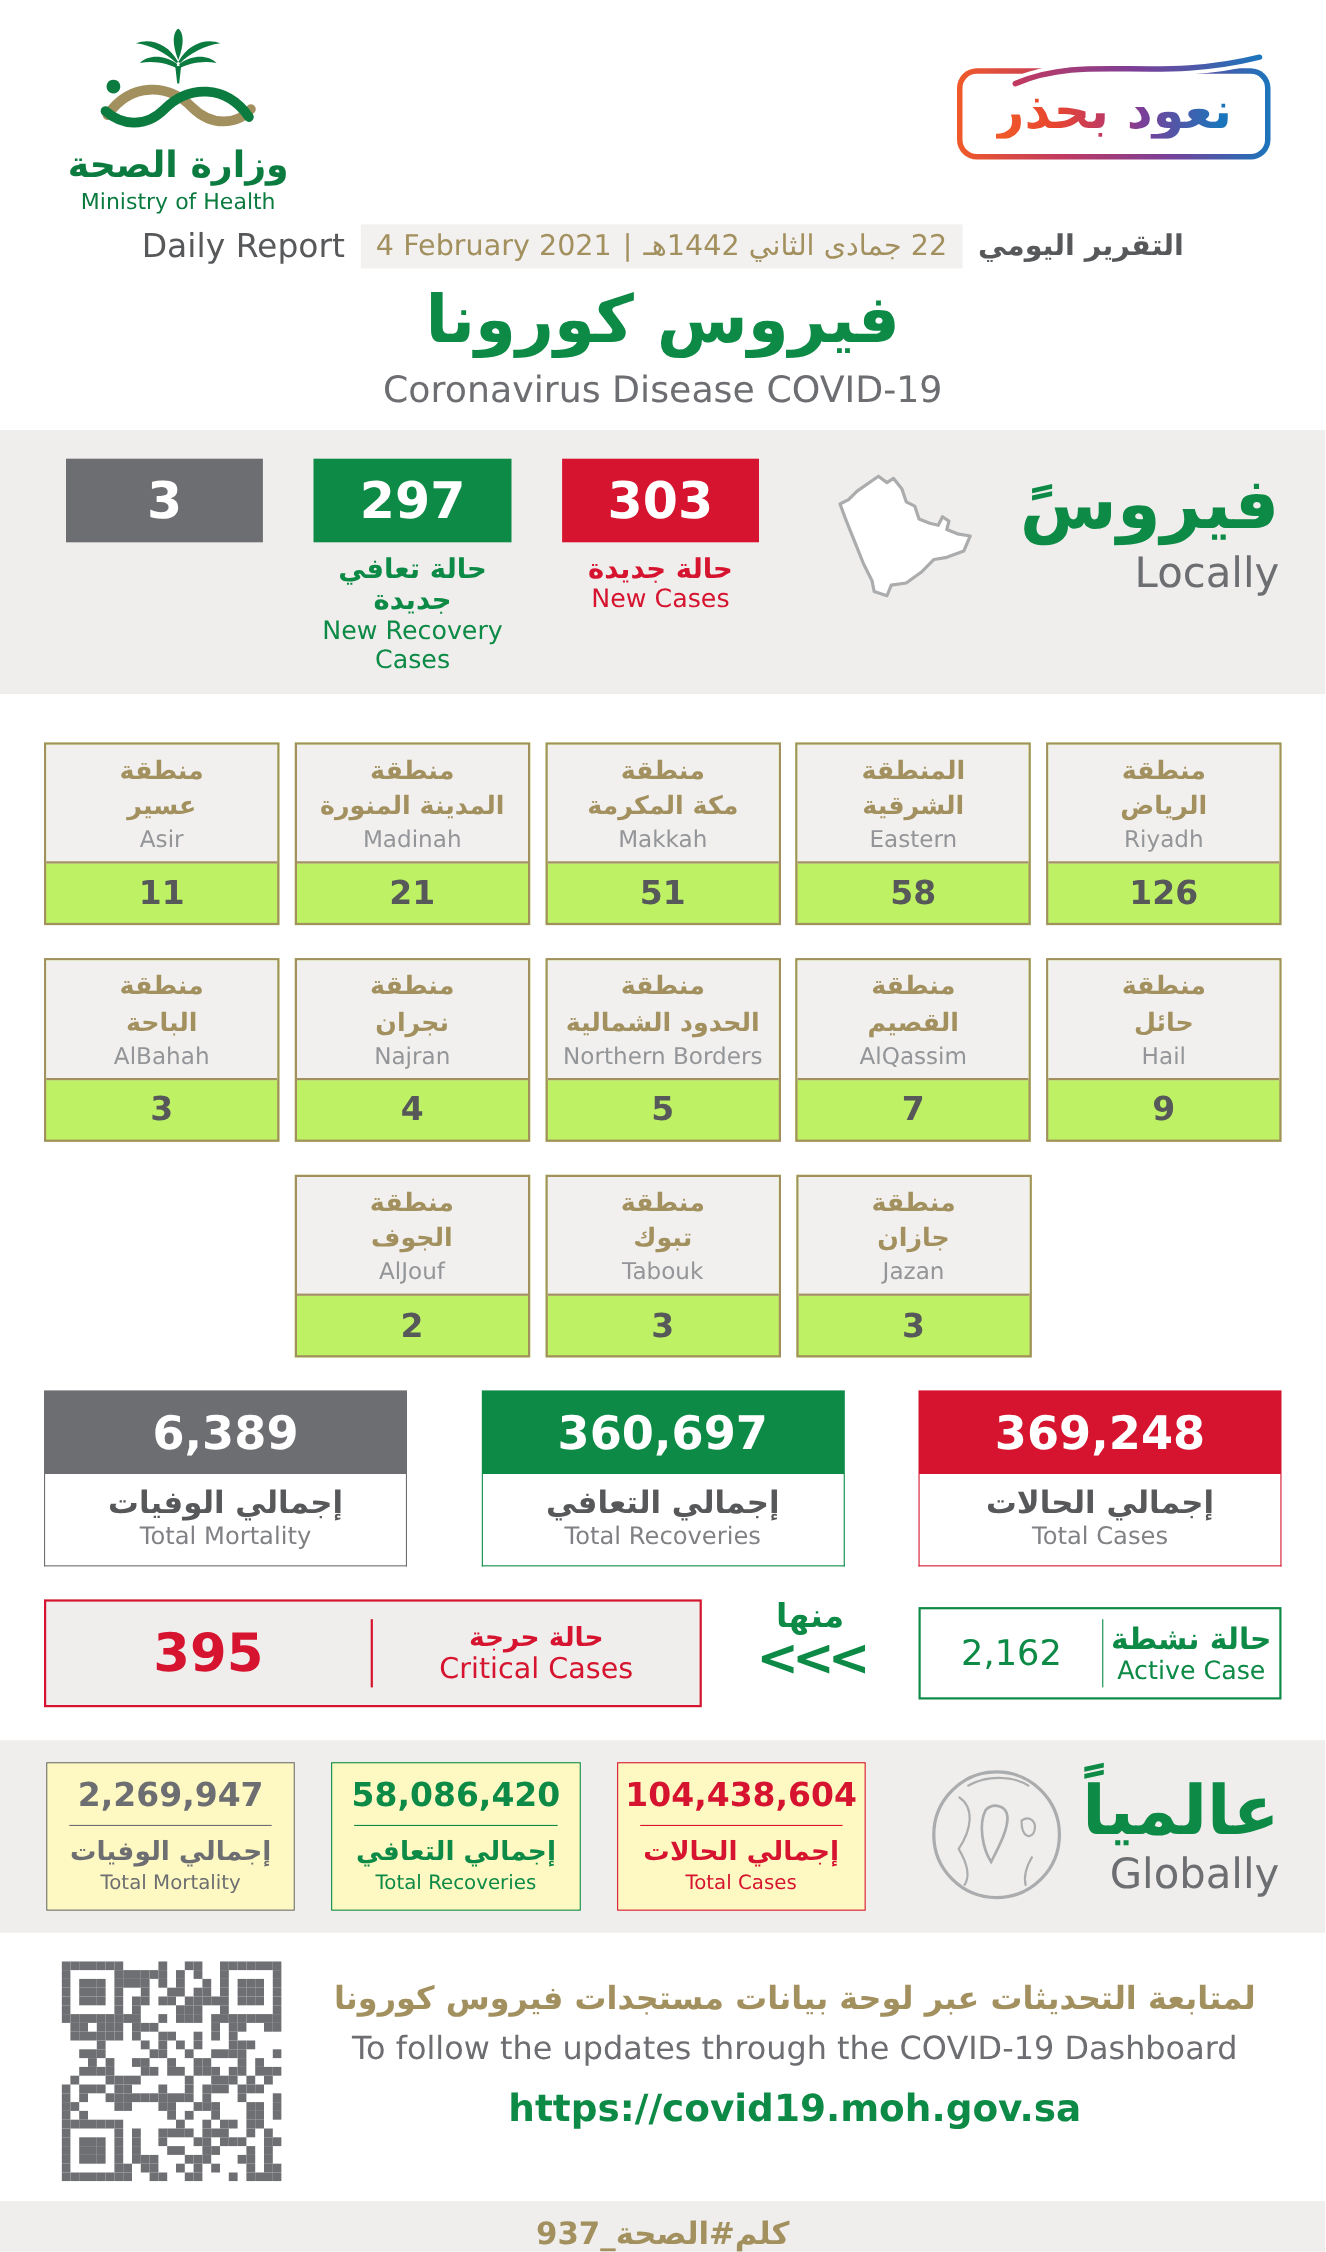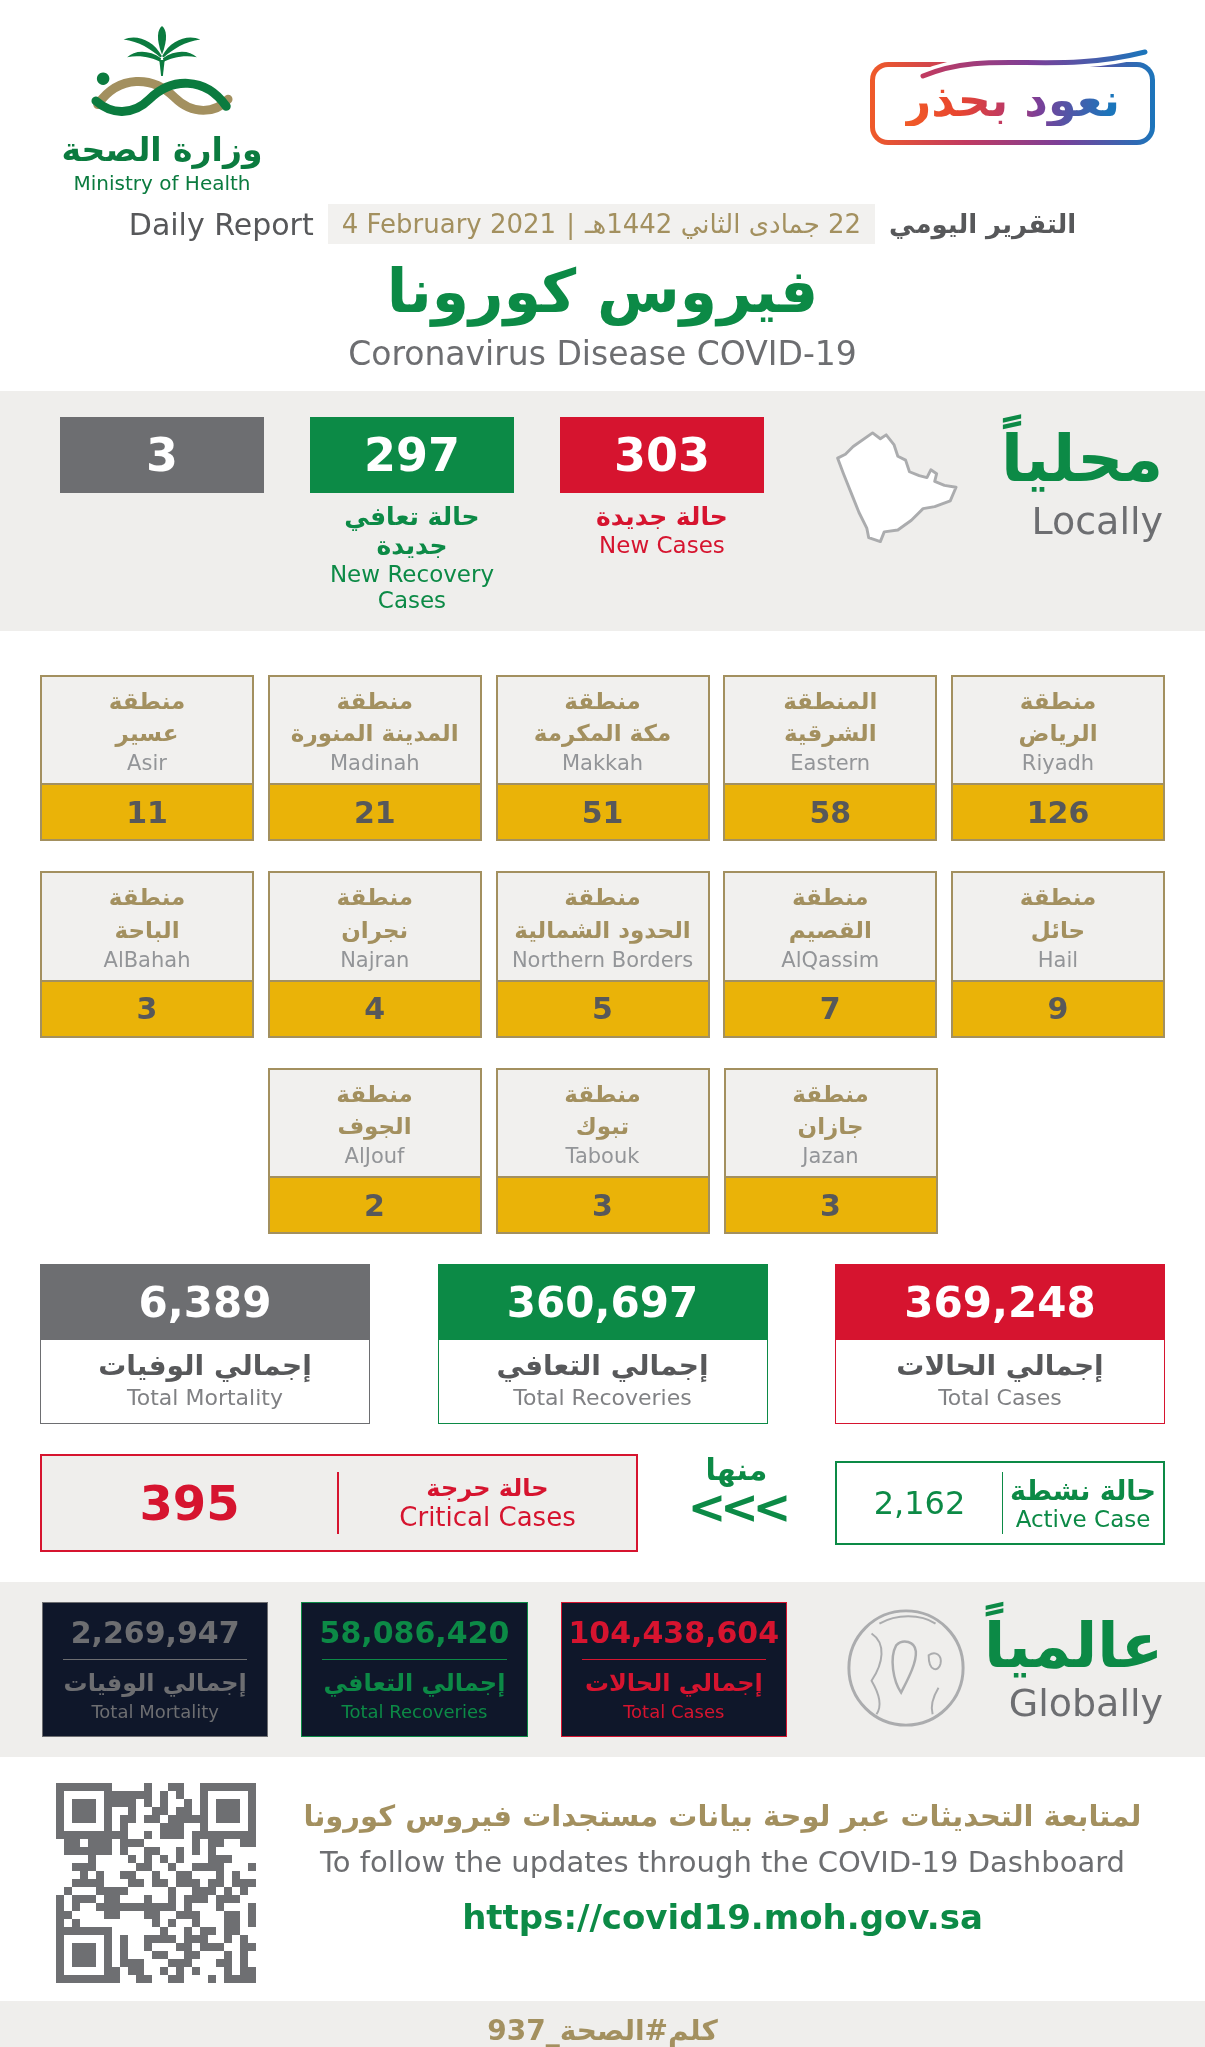--- a/index.html
+++ b/index.html
@@ -41,21 +41,21 @@
   .stat-lar{font-weight:bold;font-size:25px;margin-top:9px;direction:rtl;}
   .stat-len{font-size:23px;margin-top:1px;}
   .map-wrap{margin:4px 10px 0 16px;}
   .loc-label{margin-left:auto;text-align:right;padding-top:10px;}
   .loc-ar{color:var(--green);font-size:64px;font-weight:bold;line-height:1;direction:rtl;}
   .loc-en{color:var(--gray);font-size:38px;margin-top:8px;}
   
   .regions{padding:44px 40px 0;}
   .region-row{display:flex;justify-content:space-between;margin-bottom:30px;}
   .region-row.centered{justify-content:center;gap:14px;}
-  .region-card{width:214px;border:2px solid var(--gold);background:#eab308;}
+  .region-card{width:214px;border:2px solid var(--gold);background:#bef264;}
   .region-hd{background:#F1F0EE;border-bottom:2px solid var(--gold);min-height:108px;display:flex;flex-direction:column;justify-content:center;text-align:center;padding:8px 3px;}
   .region-ar1,.region-ar2{color:var(--gold);font-weight:bold;font-size:23px;line-height:1.4;direction:rtl;}
   .region-en{color:#939598;font-size:21px;margin-top:2px;white-space:nowrap;}
   .region-val{height:54px;display:flex;align-items:center;justify-content:center;font-size:30px;font-weight:bold;color:var(--dark);}
   
   .totals{display:flex;justify-content:space-between;padding:0 40px;margin-top:6px;}
   .total{width:330px;text-align:center;}
   .total-top{height:76px;display:flex;align-items:center;justify-content:center;color:#fff;font-size:42px;font-weight:bold;}
   .total-bottom{border:1px solid;border-top:none;padding:9px 0 13px;background:#fff;}
   .total-lar{font-size:28px;font-weight:bold;color:var(--dark);direction:rtl;}
@@ -71,21 +71,21 @@
   .minha{flex:1;text-align:center;color:var(--green);margin-top:-26px;}
   .minha-word{font-size:30px;font-weight:bold;direction:rtl;}
   .minha-chev{font-size:46px;font-weight:bold;letter-spacing:-6px;line-height:.9;}
   .active-box{width:330px;background:#fff;border:2px solid var(--green);display:flex;align-items:center;height:84px;color:var(--green);}
   .act-num{flex:0 0 165px;font-size:32px;font-weight:normal;text-align:center;}
   .act-labels{flex:1;text-align:center;}
   .act-lar{font-size:27px;font-weight:bold;direction:rtl;}
   .act-len{font-size:23px;}
   
   .globally{background:var(--light);display:flex;align-items:center;padding:20px 42px;margin-top:30px;}
-  .gstat{width:242px;background:#0f172a;border:1px solid;text-align:center;padding:12px 4px 14px;margin-right:33px;}
+  .gstat{width:242px;background:#fef9c3;border:1px solid;text-align:center;padding:12px 4px 14px;margin-right:33px;}
   .gstat-num{font-size:30px;font-weight:bold;}
   .gstat-hr{border:none;border-top:1px solid;margin:9px 16px;}
   .gstat-lar{font-size:24px;font-weight:bold;direction:rtl;}
   .gstat-len{font-size:18px;margin-top:4px;}
   .globe-wrap{margin:0 14px 0 22px;}
   .glob-label{margin-left:auto;text-align:right;}
   .glob-ar{color:var(--green);font-size:62px;font-weight:bold;line-height:1;direction:rtl;}
   .glob-en{color:var(--gray);font-size:38px;margin-top:4px;}
   
   .qr-section{display:flex;align-items:flex-start;padding:26px 40px 18px 56px;}
@@ -171,21 +171,21 @@
         <div class="stat-len">New Cases</div>
       </div>
     </div>
 
   <div class="map-wrap">
     <svg width="165" height="150" viewBox="0 0 170 150">
       <path d="M28,24 L48,10 L56,16 L62,12 L70,22 L74,34 L82,38 L86,50 L96,54 L104,56 L108,48 L114,52 L112,60 L122,64 L134,66 L128,80 L112,86 L100,88 L88,100 L74,110 L60,112 L56,122 L44,118 L42,108 L34,92 L26,72 L18,52 L12,36 L20,32 Z" fill="#fff" stroke="#ABACAE" stroke-width="3" stroke-linejoin="round"></path>
     </svg>
   </div>
   <div class="loc-label">
-    <div class="loc-ar">محلياً</div>
+    <div class="loc-ar">فيروسً</div>
     <div class="loc-en">Locally</div>
   </div>
 </div>
 
 <div class="regions">
   <div class="region-row">
 
       <div class="region-card">
         <div class="region-hd">
           <div class="region-ar1">منطقة</div>

